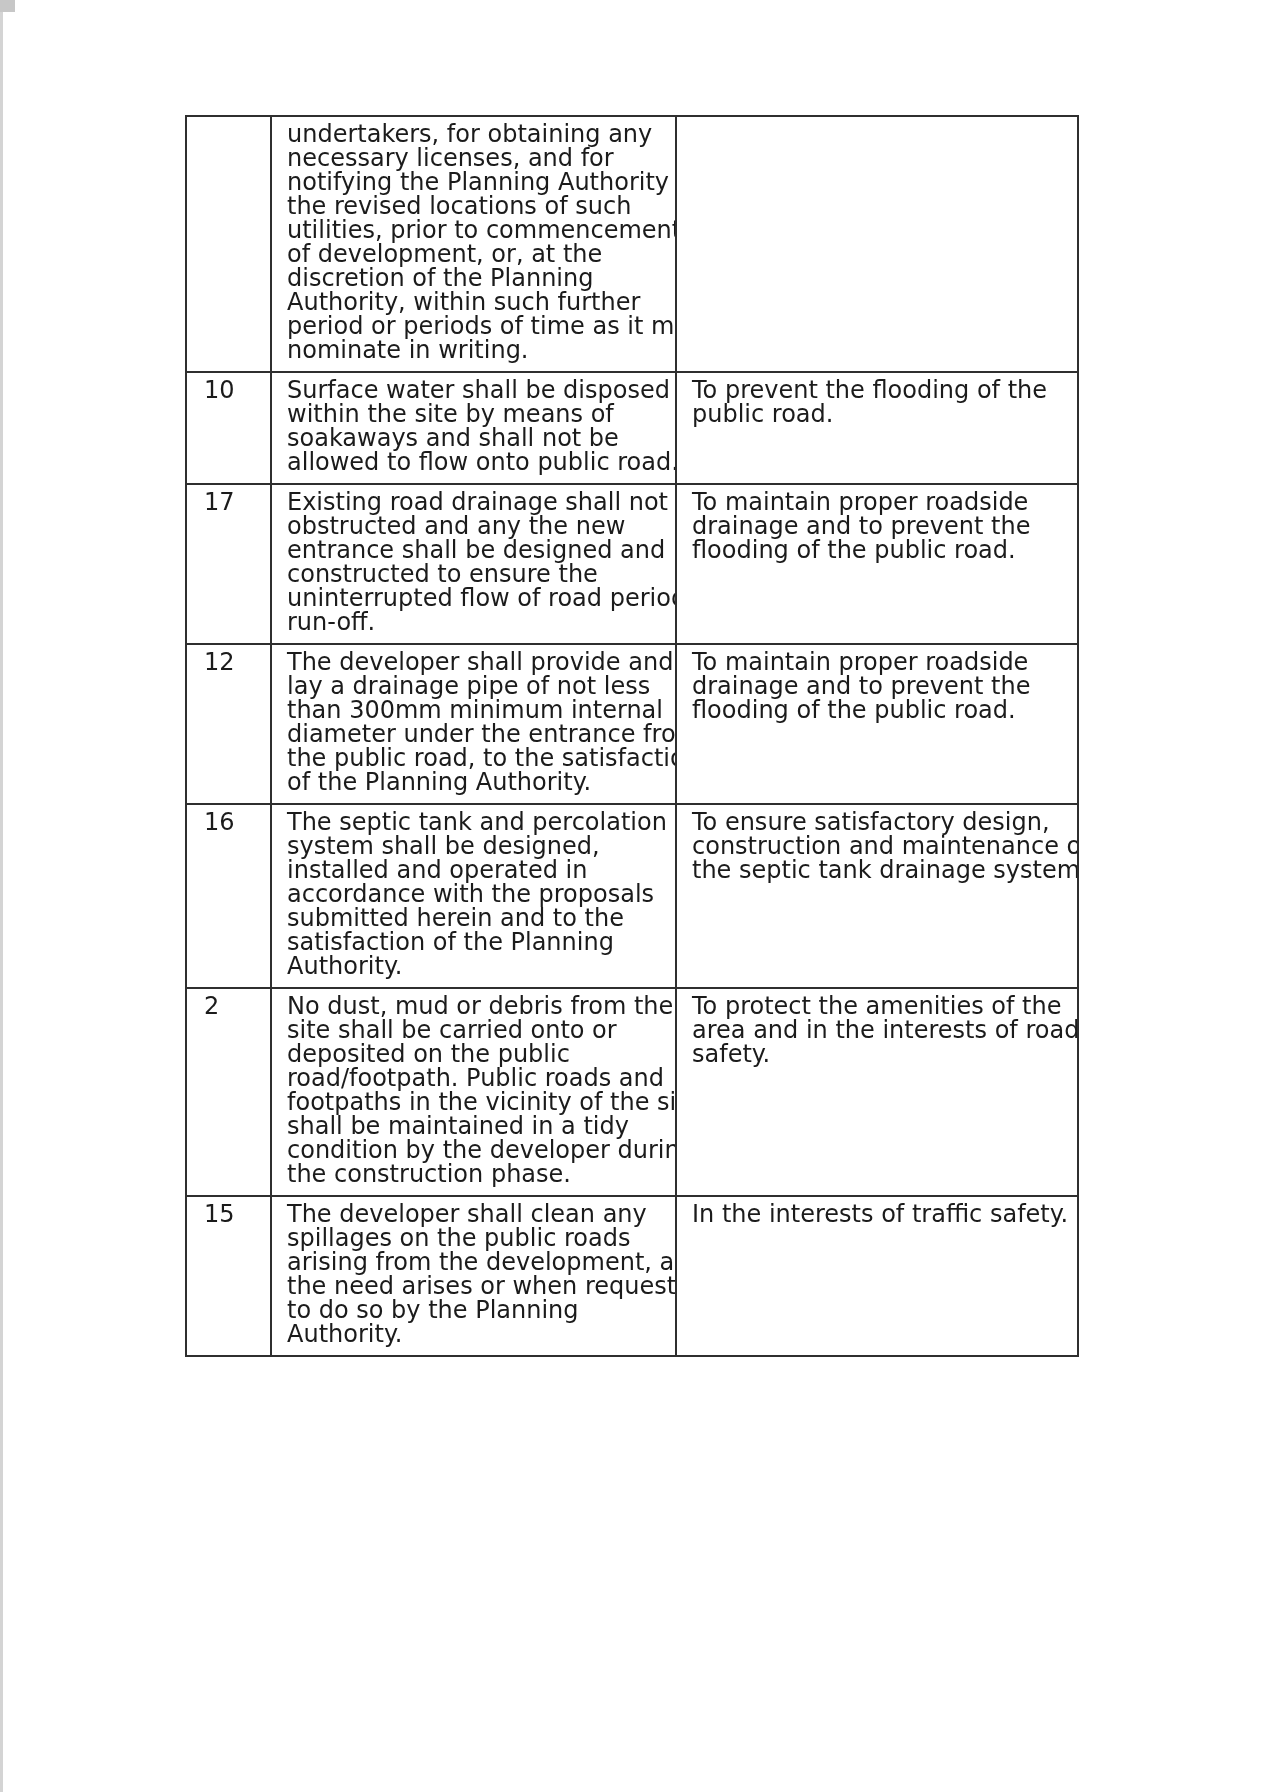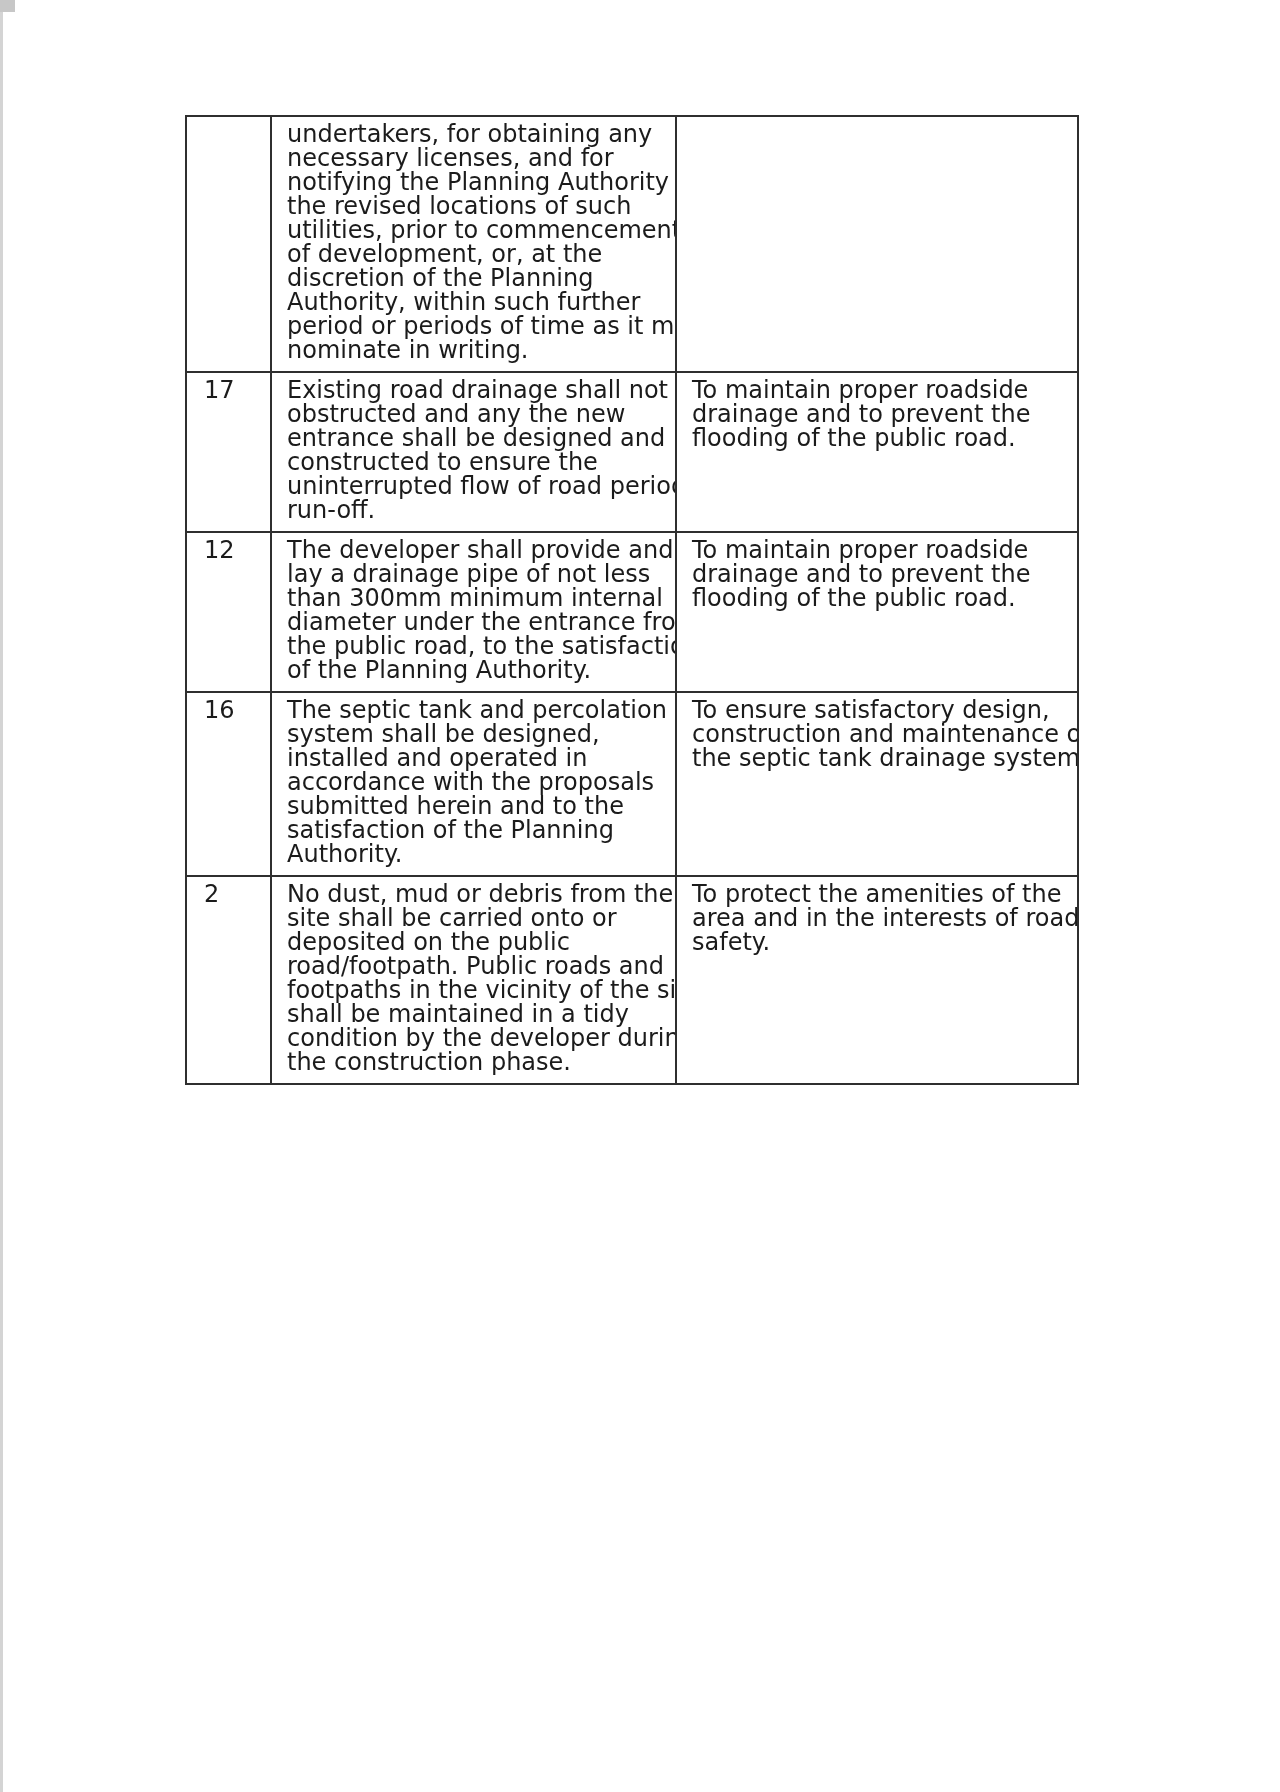--- a/index.html
+++ b/index.html
@@ -75,20 +75,29 @@
 the revised locations of such
 utilities, prior to commencement
 of development, or, at the
 discretion of the Planning
 Authority, within such further
 period or periods of time as it may
 nominate in writing.</td>
       <td></td>
     </tr>
     <tr>
+      <td class="num">10</td>
+      <td>Surface water shall be disposed of
+within the site by means of
+soakaways and shall not be
+allowed to flow onto public road.</td>
+      <td>To prevent the flooding of the
+public road.</td>
+    </tr>
+    <tr>
       <td class="num">17</td>
       <td>Existing road drainage shall not be
 obstructed and any the new
 entrance shall be designed and
 constructed to ensure the
 uninterrupted flow of road period
 run-off.</td>
       <td>To maintain proper roadside
 drainage and to prevent the
 flooding of the public road.</td>
@@ -125,14 +134,24 @@
 deposited on the public
 road/footpath. Public roads and
 footpaths in the vicinity of the site
 shall be maintained in a tidy
 condition by the developer during
 the construction phase.</td>
       <td>To protect the amenities of the
 area and in the interests of road
 safety.</td>
     </tr>
+    <tr>
+      <td class="num">15</td>
+      <td>The developer shall clean any
+spillages on the public roads
+arising from the development, as
+the need arises or when requested
+to do so by the Planning
+Authority.</td>
+      <td>In the interests of traffic safety.</td>
+    </tr>
   </tbody>
 </table>
 
 </body></html>

